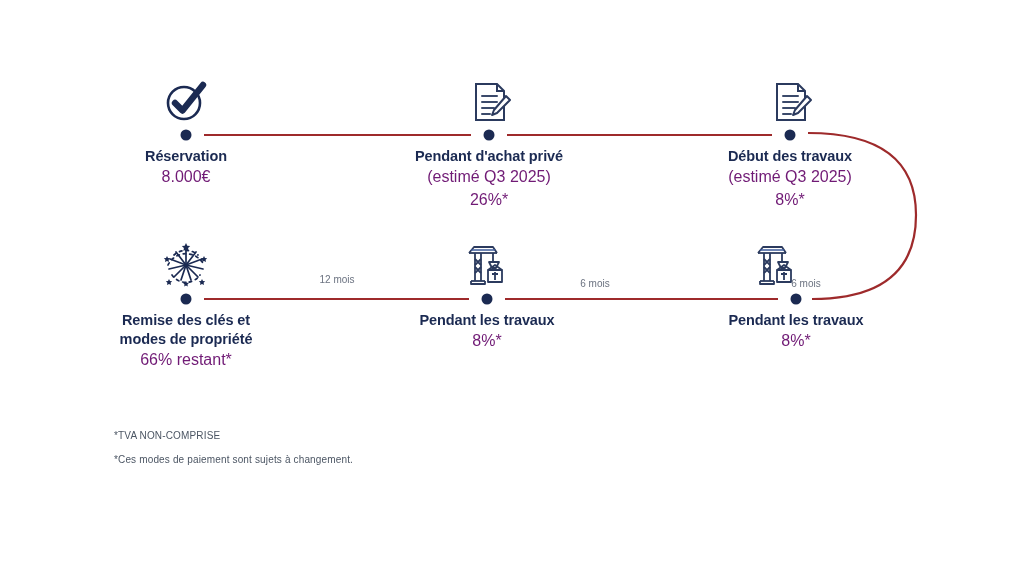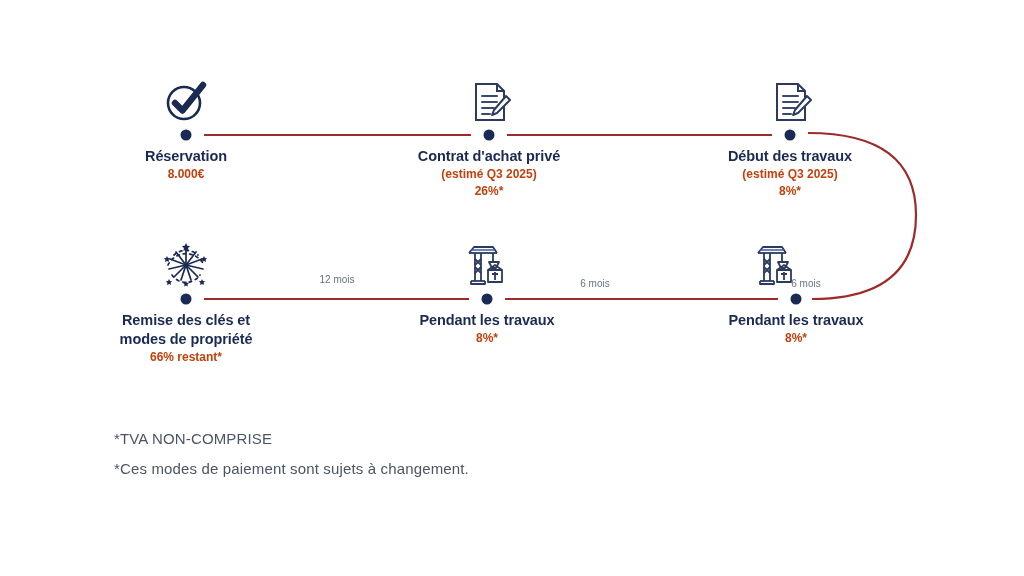--- a/index.html
+++ b/index.html
@@ -41,39 +41,39 @@
     white-space:nowrap;
   }
   .node .title {
     font-size:14.5px;
     font-weight:bold;
     color:#1b2a52;
     letter-spacing:-0.1px;
     line-height:1.3;
   }
   .node .sub {
-    font-size:12px;
-    font-weight:700;
-    color:#c2410c;
+    font-size:16px;
+    font-weight:400;
+    color:#701a75;
     line-height:1.42;
   }
 
   
   .interval {
     position:absolute;
     font-size:10px;
     color:#6b7280;
     white-space:nowrap;
     transform:translateX(-50%);
   }
 
   
   .footnotes { position:absolute; left:114px; top:430px; }
   .footnote {
-    font-size:15px;
+    font-size:10px;
     color:#4b5563;
     letter-spacing:0.15px;
     margin-bottom:13px;
     white-space:nowrap;
   }
   svg { display:block; overflow:visible; }
 </style>
 </head>
 <body>
 
@@ -115,21 +115,21 @@
           <line x1="16" y1="17" x2="31" y2="17"></line>
           <line x1="16" y1="23" x2="31" y2="23"></line>
           <line x1="16" y1="29" x2="28" y2="29"></line>
           <line x1="16" y1="35" x2="24" y2="35"></line>
         </g>
         <path d="M40 17 L44 21 L31 34 L26 36 L28 31 Z" fill="#ffffff" stroke="#2b3a5e" stroke-width="2" stroke-linejoin="round"></path>
       </svg>
     </div>
     <div class="dot"></div>
     <div class="labels">
-      <div class="title">Contrat d'achat privé</div>
+      <div class="title">Pendant d'achat privé</div>
       <div class="sub">(estimé Q3 2025)</div>
       <div class="sub">26%*</div>
     </div>
   </div>
 
   <div class="node" style="left:790px; top:135px;">
     <div class="icon-wrap">
       <svg width="46" height="46" viewBox="0 0 46 46">
         <path d="M10 5 H31 L38 12 V41 H10 Z" fill="#ffffff" stroke="#2b3a5e" stroke-width="2"></path>
         <path d="M31 5 V12 H38" fill="none" stroke="#2b3a5e" stroke-width="2"></path>

